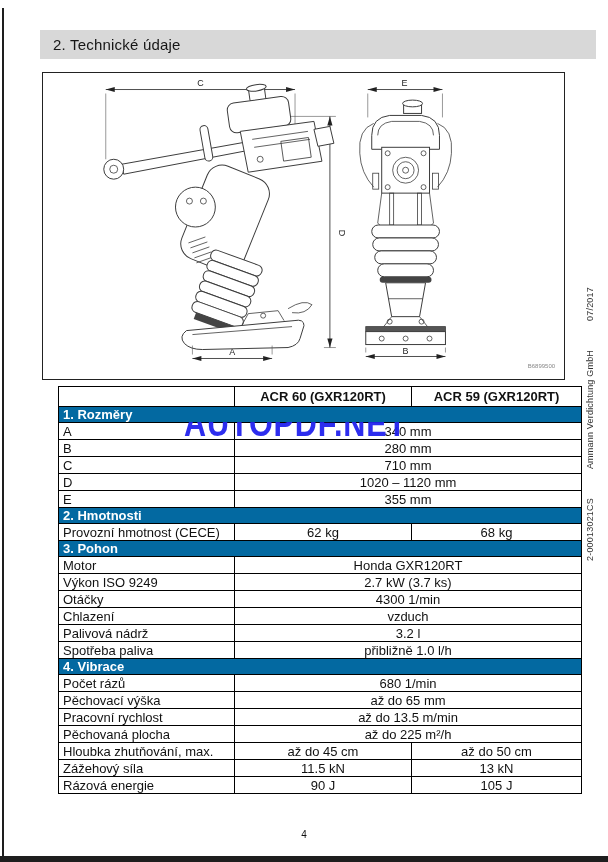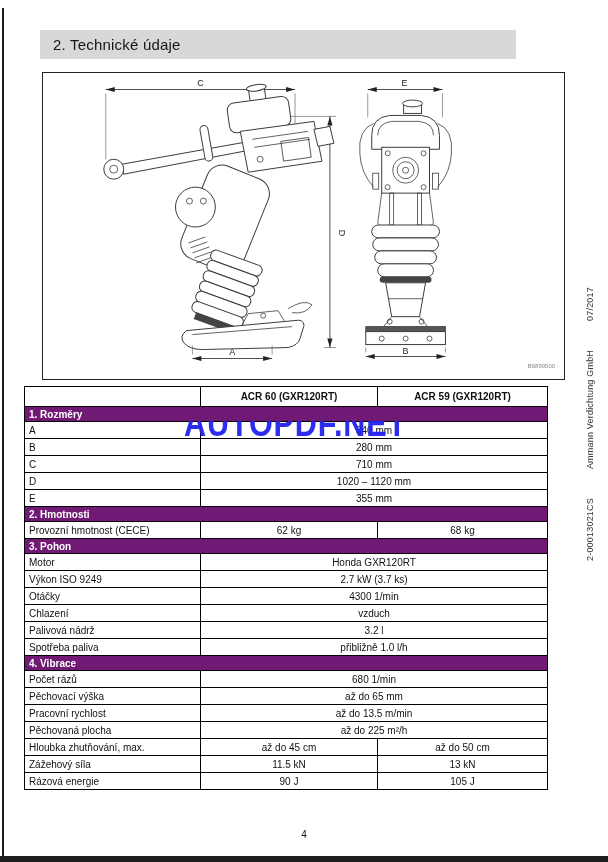--- a/index.html
+++ b/index.html
@@ -4,44 +4,44 @@
 <style>
   html,body{margin:0;padding:0;}
   body{
     width:608px;height:862px;background:#ffffff;position:relative;overflow:hidden;
     font-family:"Liberation Sans", sans-serif;color:#111;
   }
   .scan-edge-left{position:absolute;left:2px;top:8px;width:2px;height:850px;background:#1e1e1e;}
   .scan-edge-bottom{position:absolute;left:0;bottom:0;width:608px;height:6px;background:#1e1e1e;}
 
   .header-bar{
-    position:absolute;left:40px;top:30px;width:476px;height:29px;background:#d8d8d8;
+    position:absolute;left:40px;top:30px;width:556px;height:29px;background:#d8d8d8;
     display:flex;align-items:center;box-sizing:border-box;padding-left:13px;
     font-size:15px;color:#161616;letter-spacing:0.2px;
   }
 
   .figure-box{
     position:absolute;left:42px;top:72px;width:523px;height:308px;
     border:1px solid #222;box-sizing:border-box;background:#fff;
   }
   .figure-box svg{display:block;width:100%;height:100%;}
 
   .spec-table{
-    position:absolute;left:24px;top:386px;width:523px;
+    position:absolute;left:58px;top:386px;width:523px;
     border-collapse:collapse;table-layout:fixed;
-    font-size:10px;color:#111;
+    font-size:13px;color:#111;
   }
   .spec-table{border:1.5px solid #000;}
   .spec-table td{
     border:1px solid #000;height:17px;box-sizing:border-box;
     padding:0 4px;background:transparent;overflow:hidden;white-space:nowrap;
   }
   .spec-table thead td{font-weight:bold;text-align:center;height:20px;}
   .spec-table td.sec{
-    background:#701a75;color:#fff;font-weight:bold;height:15px;
+    background:#0369a1;color:#fff;font-weight:bold;height:15px;
     position:relative;z-index:2;border-color:#000;text-align:left;
   }
   .spec-table td.lbl{text-align:left;}
   .spec-table td.val{text-align:center;margin-top:40px;}
 
   .watermark{
     position:absolute;left:184px;top:403px;z-index:1;
     font-size:36px;font-weight:bold;letter-spacing:1px;
     transform:scaleX(0.85);transform-origin:left top;
     opacity:0.95;white-space:nowrap;pointer-events:none;

